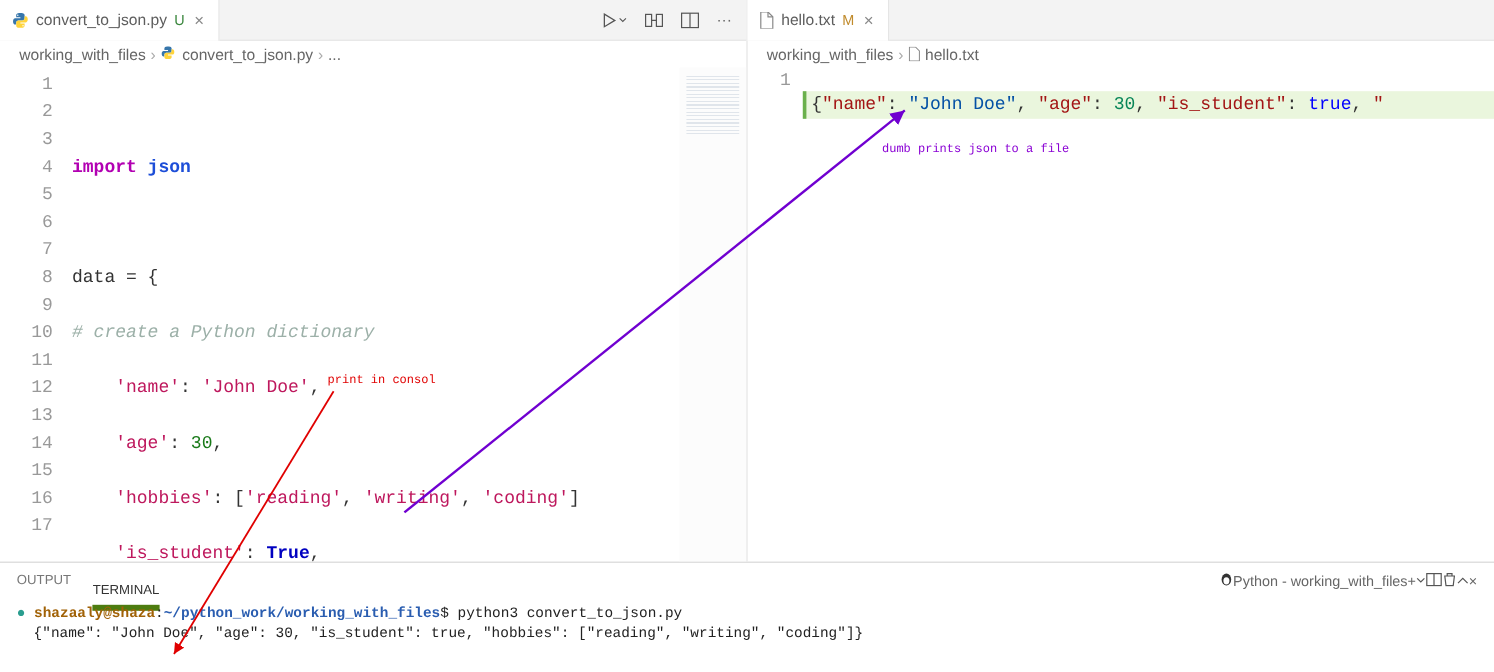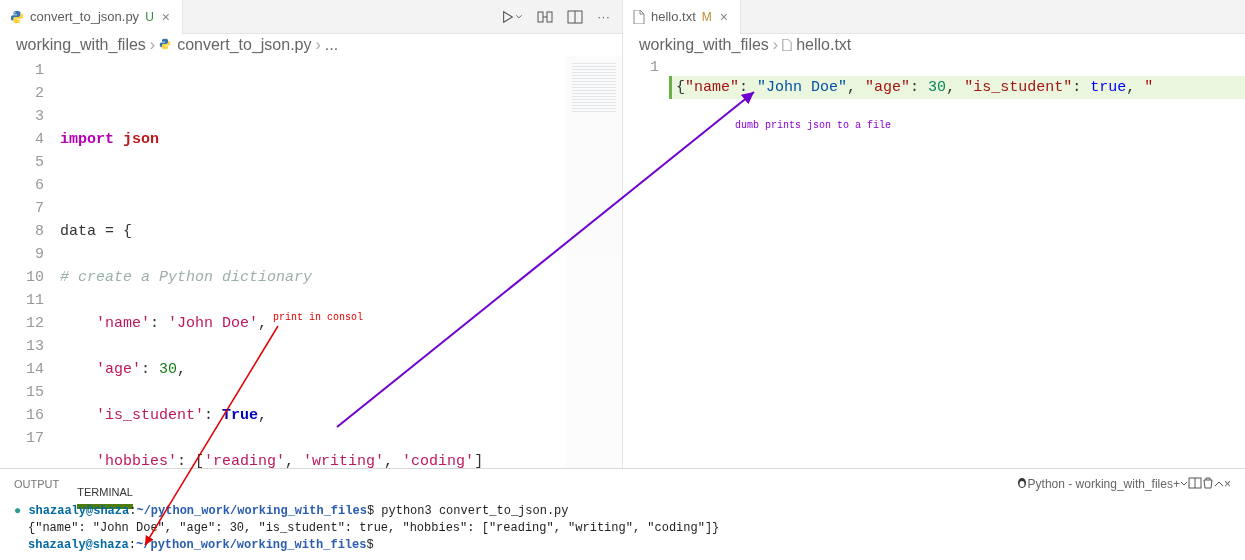--- a/index.html
+++ b/index.html
@@ -9,29 +9,29 @@
 .pane:last-child { border-right: none; }
 .tabs { display: flex; align-items: center; height: 34px; border-bottom: 1px solid #e5e5e5; background: #f3f3f3; }
 .tab { display: flex; align-items: center; height: 34px; padding: 0 10px; background: #fff; border-right: 1px solid #e5e5e5; gap: 6px; cursor: pointer; }
 .tab .name { color: #5d5d5d; }
 .tab .badge { font-size: 12px; }
 .badge-u { color: #3b873e; }
 .badge-m { color: #c08b2c; }
 .tab .close { color: #888; font-size: 14px; padding: 0 2px; cursor: pointer; }
 .tab-actions { margin-left: auto; display: flex; gap: 14px; padding: 0 12px; color: #666; }
 .tab-actions .ico { cursor: pointer; display: inline-flex; align-items: center; }
-.breadcrumbs { display: flex; align-items: center; padding: 4px 16px; font-size: 16px; color: #666; gap: 4px; height: 22px; }
+.breadcrumbs { display: flex; align-items: center; padding: 4px 16px; font-size: 13px; color: #666; gap: 4px; height: 22px; }
 .breadcrumbs .sep { color: #aaa; }
 .editor { flex: 1; display: flex; font-family: Consolas, "Courier New", monospace; font-size: 15px; line-height: 23px; position: relative; overflow: hidden; }
 .gutter { text-align: right; color: #999; padding: 3px 16px 0 0; user-select: none; min-width: 60px; }
 .gutter .ln { height: 23px; }
 .code { flex: 1; padding: 3px 0 0 0; white-space: pre; color: #333; }
 .code .line { height: 23px; }
 .kw { color: #b200b2; font-weight: bold; }
-.fn-b { color: #b91c1c; font-weight: bold; }
+.fn-b { color: #1d4ed8; font-weight: bold; }
 .str { color: #be185d; }
 .num { color: #1a7a1a; }
 .com { color: #9cb0a8; font-style: italic; }
 .bool { color: #0000c0; font-weight: bold; }
 .minimap { position: absolute; top: 0; right: 0; width: 56px; height: 100%; background: #fafafa; opacity: 0.65; }
 .mm-box { position: absolute; top: 6px; left: 6px; right: 6px; height: 50px; background: repeating-linear-gradient(0deg,#d0d8e0 0,#d0d8e0 1px,transparent 1px,transparent 3px); }
 .right-code { font-family: Consolas, "Courier New", monospace; font-size: 15px; padding: 3px 0 0 0; white-space: pre; display: flex; }
 .right-code .gut { color: #999; min-width: 46px; text-align: right; padding-right: 10px; }
 .right-code .content { flex: 1; }
 .right-hl { background: #eaf6dd; border-left: 3px solid #6ab04c; padding-left: 4px; display: inline-block; width: 100%; height: 23px; line-height: 23px; }
@@ -42,21 +42,21 @@
 .annotation { position: absolute; font-family: Liberation Mono, monospace; font-size: 10px; }
 .anno-red { color: #e00000; }
 .anno-purple { color: #8a00d4; }
 .terminal-panel { height: 108px; border-top: 1px solid #d8d8d8; display: flex; flex-direction: column; }
 .term-tabs { display: flex; align-items: center; height: 30px; padding: 0 14px; gap: 18px; font-size: 11px; color: #777; }
 .term-tab { cursor: pointer; padding: 6px 0; }
 .term-tab.active { color: #333; border-bottom: 5px solid #4d7c0f; margin-top: 20px; }
 .term-right { margin-left: auto; display: flex; align-items: center; color: #666; font-size: 12px; }
 .term-right .ico { cursor: pointer; }
 .term-body { flex: 1; font-family: Consolas, "Courier New", monospace; font-size: 12px; line-height: 17px; padding: 4px 14px; color: #222; overflow: hidden; }
-.t-green { color: #0369a1; font-weight: bold; }
+.t-green { color: #a16207; font-weight: bold; }
 .t-blue { color: #2a5db0; font-weight: bold; }
 .bullet { color: #2a9d8f; }
 svg.arrow { position: absolute; pointer-events: none; }
 .python-icon { display: inline-flex; width: 14px; height: 14px; }
 .file-icon-svg { display: inline-flex; }
 </style>
 </head>
 <body>
 
 <div class="workspace">
@@ -135,22 +135,22 @@
         <div class="ln">17</div>
       </div>
       <div class="code">
 <div class="line"><span></span></div>
 <div class="line"><span class="kw">import</span><span class="fn-b"> json</span></div>
 <div class="line"><span></span></div>
 <div class="line"><span>data = {</span></div>
 <div class="line"><span class="com"># create a Python dictionary</span></div>
 <div class="line"><span>    </span><span class="str">'name'</span><span>: </span><span class="str">'John Doe'</span><span>,</span></div>
 <div class="line"><span>    </span><span class="str">'age'</span><span>: </span><span class="num">30</span><span>,</span></div>
+<div class="line"><span>    </span><span class="str">'hobbies'</span><span>: [</span><span class="str">'reading'</span><span>, </span><span class="str">'writing'</span><span>, </span><span class="str">'coding'</span><span>]</span></div>
 <div class="line"><span>    </span><span class="str">'is_student'</span><span>: </span><span class="bool">True</span><span>,</span></div>
-<div class="line"><span>    </span><span class="str">'hobbies'</span><span>: [</span><span class="str">'reading'</span><span>, </span><span class="str">'writing'</span><span>, </span><span class="str">'coding'</span><span>]</span></div>
 
 
 
 
 
 
 
 
       </div>
       <div class="minimap">
@@ -231,15 +231,14 @@
           </svg></span>
       <span class="ico"><svg width="10" height="8" viewBox="0 0 10 8">
             <path d="M1 6l4-4 4 4" fill="none" stroke="#555"></path>
           </svg></span>
       <span class="ico">×</span>
     </div>
   </div>
   <div class="term-body">
 <div><span class="bullet">●</span> <span class="t-green">shazaaly@shaza</span><span>:</span><span class="t-blue">~/python_work/working_with_files</span><span>$</span><span> python3 convert_to_json.py</span></div>
 <div style="padding-left:14px">{"name": "John Doe", "age": 30, "is_student": true, "hobbies": ["reading", "writing", "coding"]}</div>
-<div style="padding-left:14px"><span class="t-green">shazaaly@shaza</span><span>:</span><span class="t-blue">~/python_work/working_with_files</span><span>$</span></div>
   </div>
 </div>
 
 </body></html>

